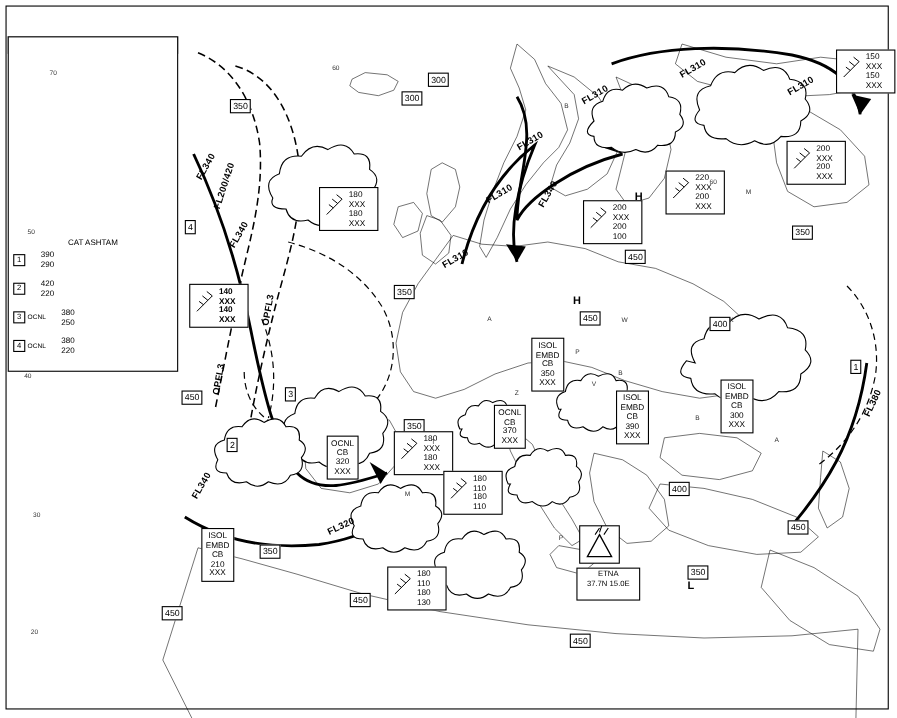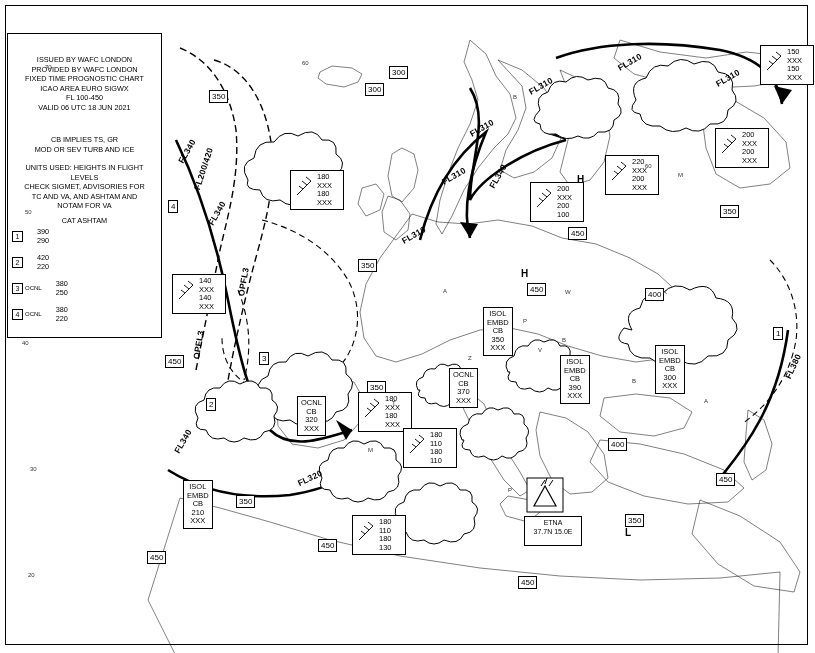--- a/index.html
+++ b/index.html
@@ -119,38 +119,20 @@
       <path d="M418 390 q-5 -10 5 -13 q2 -10 12 -8 q5 -8 13 -3 q10 -5 13 3 q10 -2 8 8 q7 5 2 12 q3 10 -7 11 q-5 8 -13 3 q-7 7 -15 0 q-10 3 -11 -5 q-10 0 -5 -8 z"></path>
 
       <path d="M632 330 q-10 -18 8 -22 q4 -18 22 -14 q12 -14 28 -4 q20 -10 26 8 q20 2 16 20 q12 12 -4 22 q0 18 -20 16 q-12 14 -28 4 q-16 10 -30 -2 q-20 2 -22 -14 q-16 -2 -4 -16 z"></path>
     </g>
   </svg>
 
   <div class="frame"></div>
 
   <div class="titlehdr"><span>PGDE14 EGRR 170600</span></div>
   <div class="titlebox"></div>
-  <div class="titletext">
-    <div>ISSUED BY WAFC LONDON</div>
-    <div>PROVIDED BY WAFC LONDON</div>
-    <div>FIXED TIME PROGNOSTIC CHART</div>
-    <div>ICAO AREA EURO SIGWX</div>
-    <div>FL 100-450</div>
-    <div>VALID 06 UTC 18 JUN 2021</div>
-  </div>
-  <div class="titletext2">
-    <div>CB IMPLIES TS, GR</div>
-    <div>MOD OR SEV TURB AND ICE</div>
-  </div>
-  <div class="titletext3">
-    <div>UNITS USED: HEIGHTS IN FLIGHT LEVELS</div>
-    <div>CHECK SIGMET, ADVISORIES FOR</div>
-    <div>TC AND VA, AND ASHTAM AND</div>
-    <div>NOTAM FOR VA</div>
-  </div>
   <div class="catareas">CAT ASHTAM</div>
   <div id="cat-list">
       <div class="catrow" style="left: 12px; top: 228px;"><span class="catnum">1</span><span class="catvals">390<br>290</span></div>
       <div class="catrow" style="left: 12px; top: 254px;"><span class="catnum">2</span><span class="catvals">420<br>220</span></div>
       <div class="catrow" style="left: 12px; top: 280px;"><span class="catnum">3</span><span style="font-size:6px;margin-left:2px;">OCNL</span><span class="catvals">380<br>250</span></div>
       <div class="catrow" style="left: 12px; top: 306px;"><span class="catnum">4</span><span style="font-size:6px;margin-left:2px;">OCNL</span><span class="catvals">380<br>220</span></div>
     </div>
 
   <div id="overlay">
       <div class="boxlabel" style="left: 389px; top: 66px;">300</div>
@@ -233,21 +215,21 @@
       </div>
       <div class="windbox" style="left: 530px; top: 182px; width: 54px;">
         <svg width="22" height="34" style="position:absolute;left:2px;top:2px">
           <path class="windstaff" d="M4 22 L18 8"></path>
           <path class="windstaff" d="M18 8 l-5 -4"></path>
           <path class="windstaff" d="M14 12 l-5 -4"></path>
           <path class="windstaff" d="M10 16 l-4 -3"></path>
         </svg>
         <div style="margin-left:24px;">200<br>XXX<br>200<br>100</div>
       </div>
-      <div class="windbox" style="left: 172px; top: 274px; width: 54px;">
+      <div class="windbox" style="left: 172px; top: 258px; width: 54px; font-weight: bold;">
         <svg width="22" height="34" style="position:absolute;left:2px;top:2px">
           <path class="windstaff" d="M4 22 L18 8"></path>
           <path class="windstaff" d="M18 8 l-5 -4"></path>
           <path class="windstaff" d="M14 12 l-5 -4"></path>
           <path class="windstaff" d="M10 16 l-4 -3"></path>
         </svg>
         <div style="margin-left:24px;">140<br>XXX<br>140<br>XXX</div>
       </div>
       <div class="windbox" style="left: 358px; top: 392px; width: 54px;">
         <svg width="22" height="34" style="position:absolute;left:2px;top:2px">

